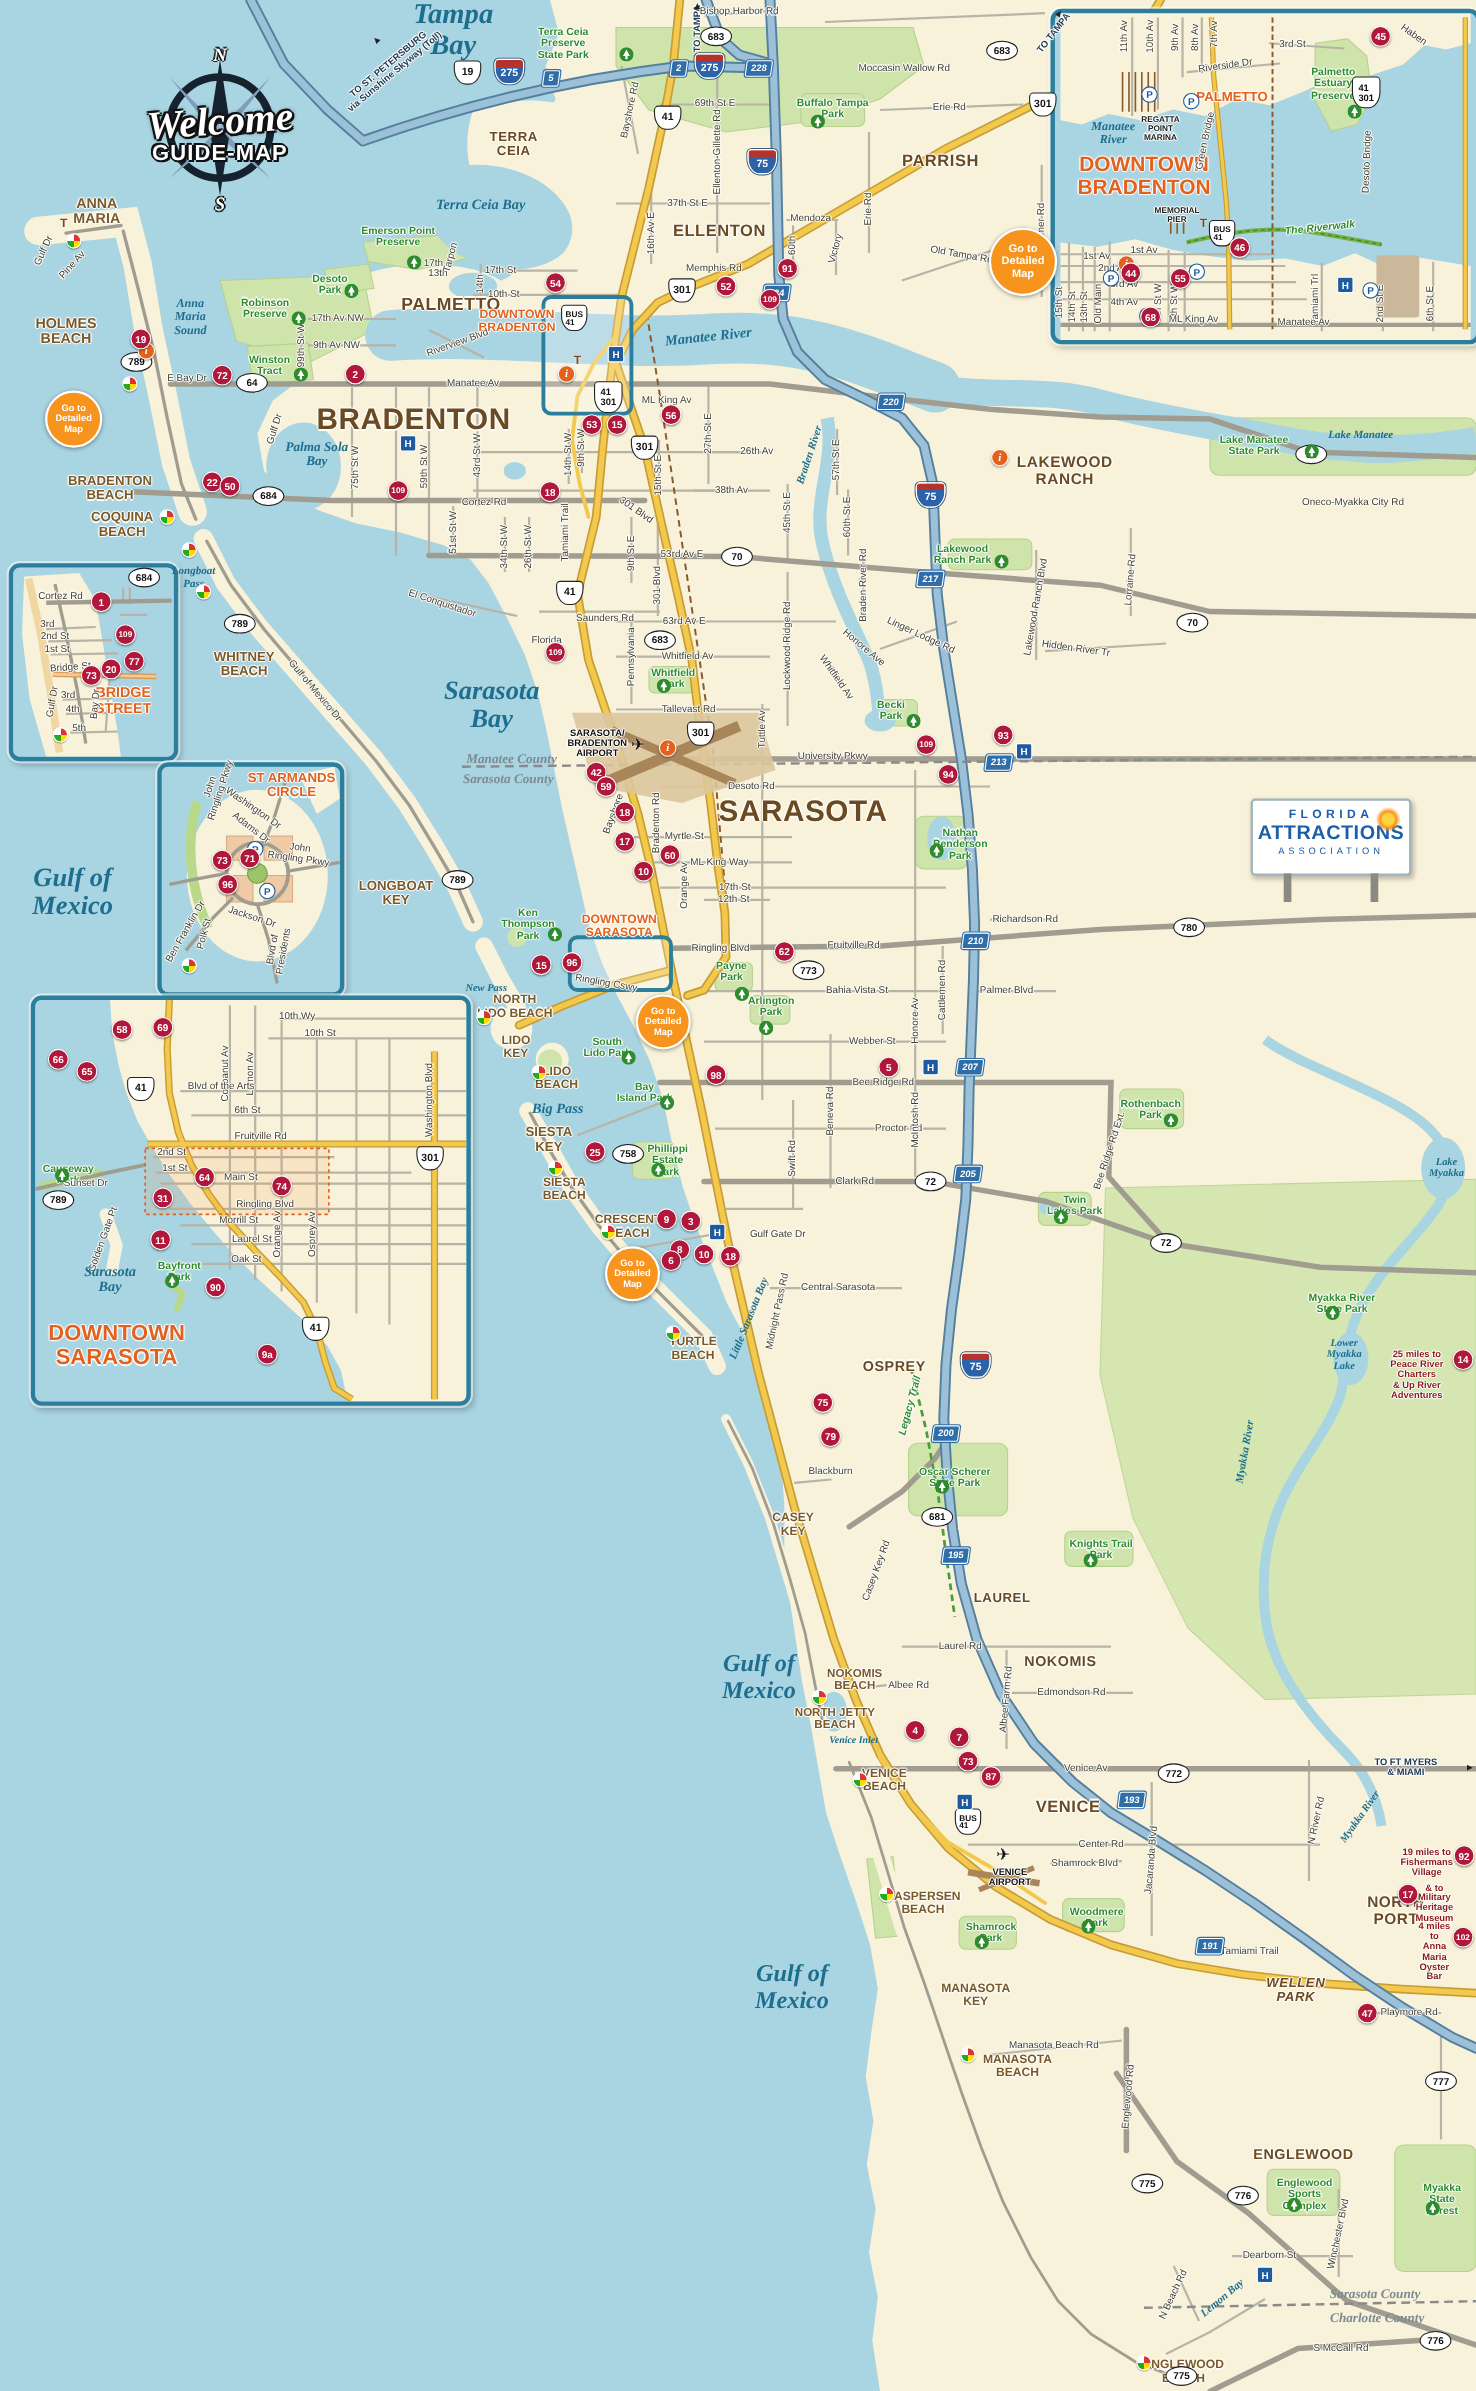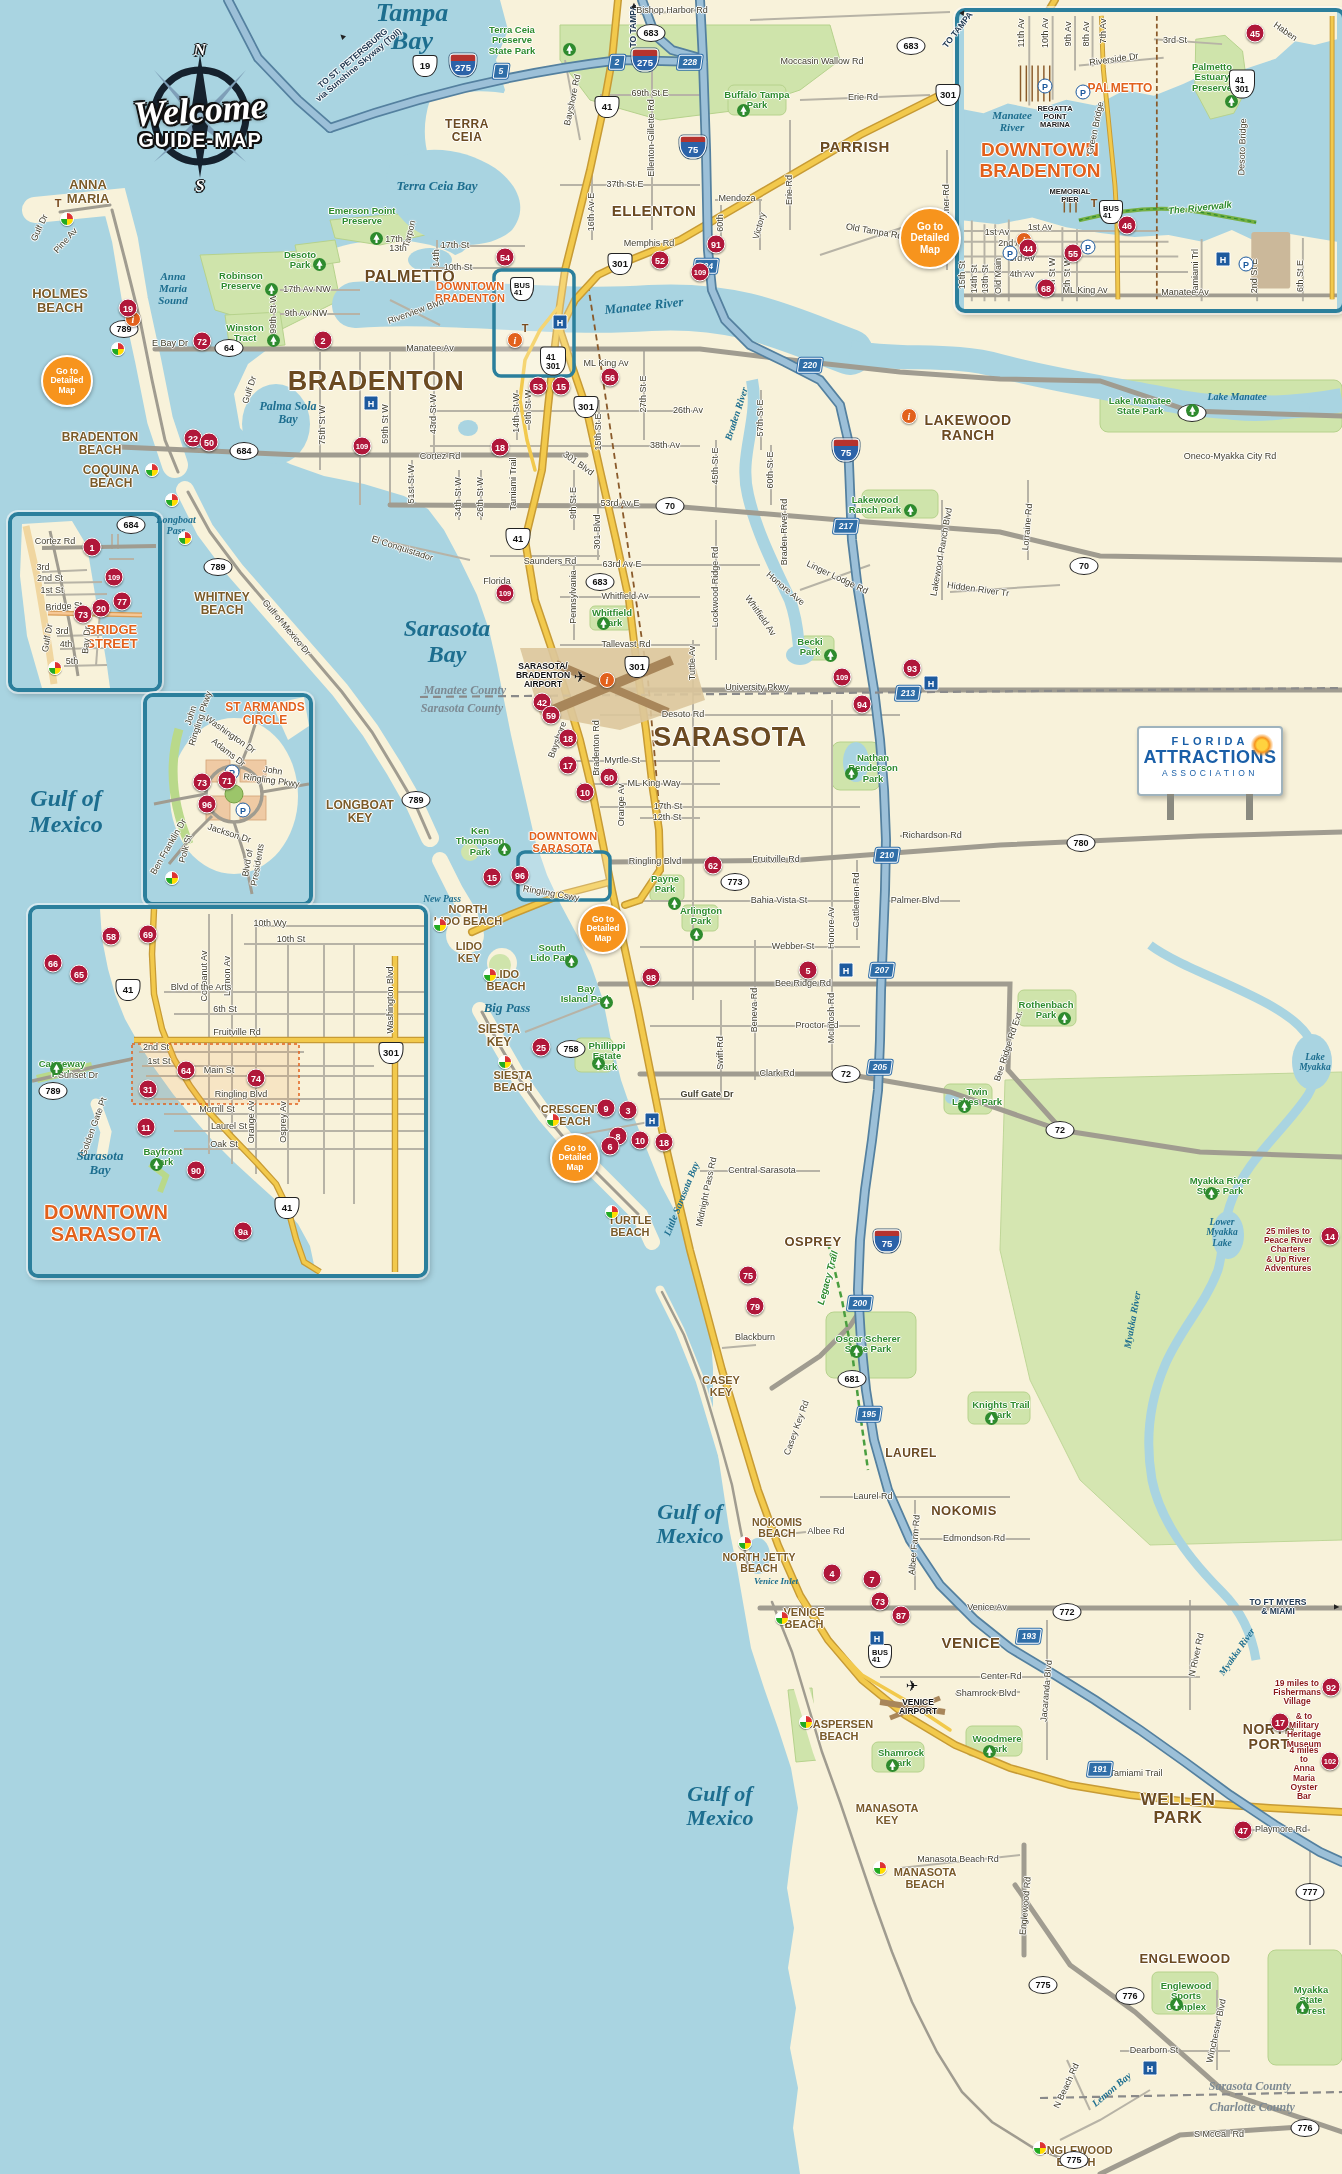--- a/index.html
+++ b/index.html
@@ -541,21 +541,21 @@
 CEIA</div>
     <div class="lbl city halo" style="left: 968px; top: 428px; font-size: 14px;">LAKEWOOD
 RANCH</div>
     <div class="lbl city halo" style="left: 730px; top: 738px; font-size: 27px;">SARASOTA</div>
     <div class="lbl city halo" style="left: 813px; top: 1242px; font-size: 13px;">OSPREY</div>
     <div class="lbl city halo" style="left: 911px; top: 1453px; font-size: 12px;">LAUREL</div>
     <div class="lbl city halo" style="left: 964px; top: 1511px; font-size: 13px;">NOKOMIS</div>
     <div class="lbl city halo" style="left: 971px; top: 1643px; font-size: 15px;">VENICE</div>
     <div class="lbl city halo" style="left: 1269px; top: 1737px; font-size: 14px;">NORTH
 PORT</div>
-    <div class="lbl city halo" style="left: 1178px; top: 1809px; font-size: 17px;">WELLEN
+    <div class="lbl city halo" style="left: 1178px; top: 1809px; font-size: 12px; font-style: italic;">WELLEN
 PARK</div>
     <div class="lbl city halo" style="left: 1185px; top: 1959px; font-size: 13px;">ENGLEWOOD</div>
     <div class="lbl beach halo" style="left: 88px; top: 192px; font-size: 13px;">ANNA
 MARIA</div>
     <div class="lbl beach halo" style="left: 60px; top: 301px; font-size: 13px;">HOLMES
 BEACH</div>
     <div class="lbl beach halo" style="left: 100px; top: 444px; font-size: 12px;">BRADENTON
 BEACH</div>
     <div class="lbl beach halo" style="left: 111px; top: 477px; font-size: 12px;">COQUINA
 BEACH</div>
@@ -776,21 +776,21 @@
     <div class="lbl road halo" style="left: 857px; top: 900px; --r: -90deg;">Cattlemen Rd</div>
     <div class="lbl road halo" style="left: 832px; top: 928px; --r: -90deg;">Honore Av</div>
     <div class="lbl road halo" style="left: 793px; top: 947px;">Webber St</div>
     <div class="lbl road halo" style="left: 803px; top: 984px;">Bee Ridge Rd</div>
     <div class="lbl road halo" style="left: 817px; top: 1026px;">Proctor Rd</div>
     <div class="lbl road halo" style="left: 777px; top: 1074px;">Clark Rd</div>
     <div class="lbl road halo" style="left: 755px; top: 1010px; --r: -90deg;">Beneva Rd</div>
     <div class="lbl road halo" style="left: 721px; top: 1053px; --r: -90deg;">Swift Rd</div>
     <div class="lbl road halo" style="left: 832px; top: 1018px; --r: -90deg;">McIntosh Rd</div>
     <div class="lbl road halo" style="left: 1009px; top: 1046px; --r: -72deg;">Bee Ridge Rd Ext.</div>
-    <div class="lbl road halo" style="left: 707px; top: 1095px; font-weight: bold;">Gulf Gate Dr</div>
+    <div class="lbl road halo" style="left: 707px; top: 1122px;">Gulf Gate Dr</div>
     <div class="lbl road halo" style="left: 707px; top: 1192px; --r: -78deg;">Midnight Pass Rd</div>
     <div class="lbl road halo" style="left: 762px; top: 1171px;">Central Sarasota</div>
     <div class="lbl road halo" style="left: 755px; top: 1338px;">Blackburn</div>
     <div class="lbl road halo" style="left: 797px; top: 1428px; --r: -70deg;">Casey Key Rd</div>
     <div class="lbl road halo" style="left: 873px; top: 1497px;">Laurel Rd</div>
     <div class="lbl road halo" style="left: 915px; top: 1545px; --r: -85deg;">Albee Farm Rd</div>
     <div class="lbl road halo" style="left: 974px; top: 1539px;">Edmondson Rd</div>
     <div class="lbl road halo" style="left: 826px; top: 1532px;">Albee Rd</div>
     <div class="lbl road halo" style="left: 987px; top: 1608px;">Venice Av</div>
     <div class="lbl road halo" style="left: 1001px; top: 1677px;">Center Rd</div>

